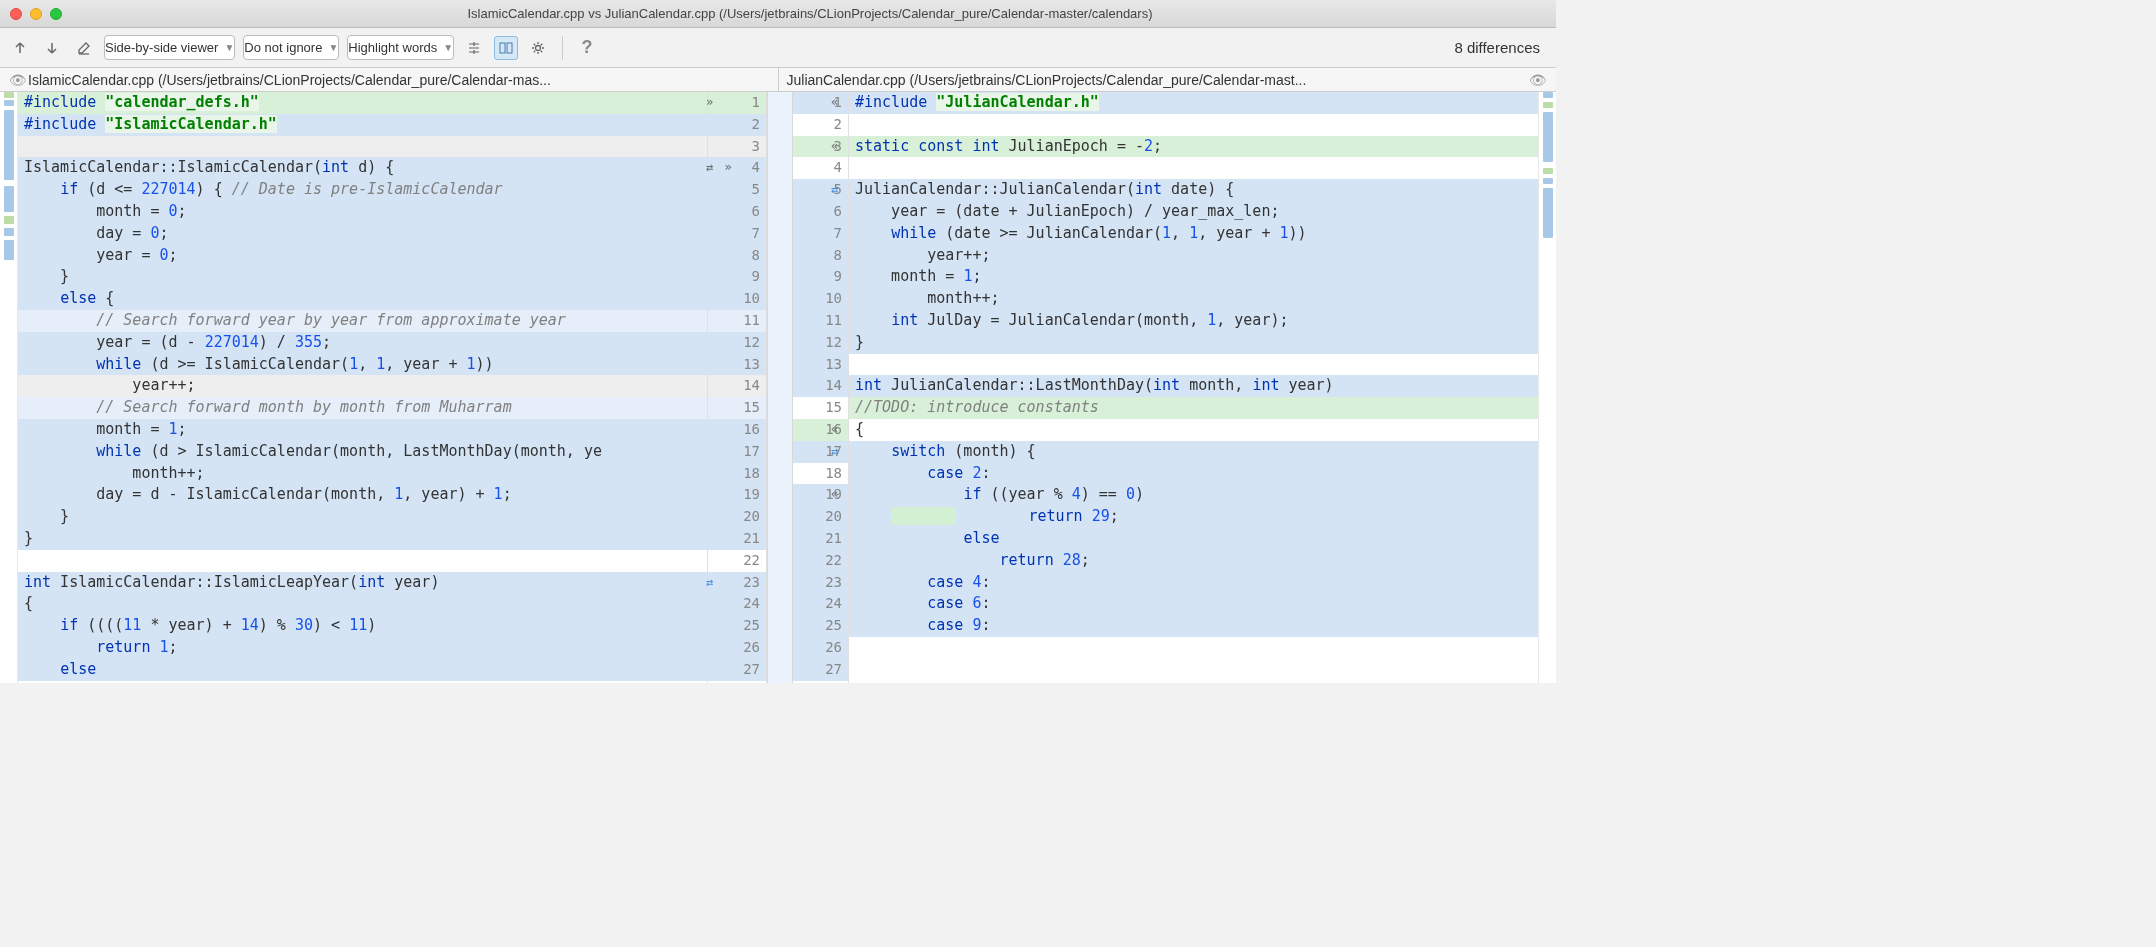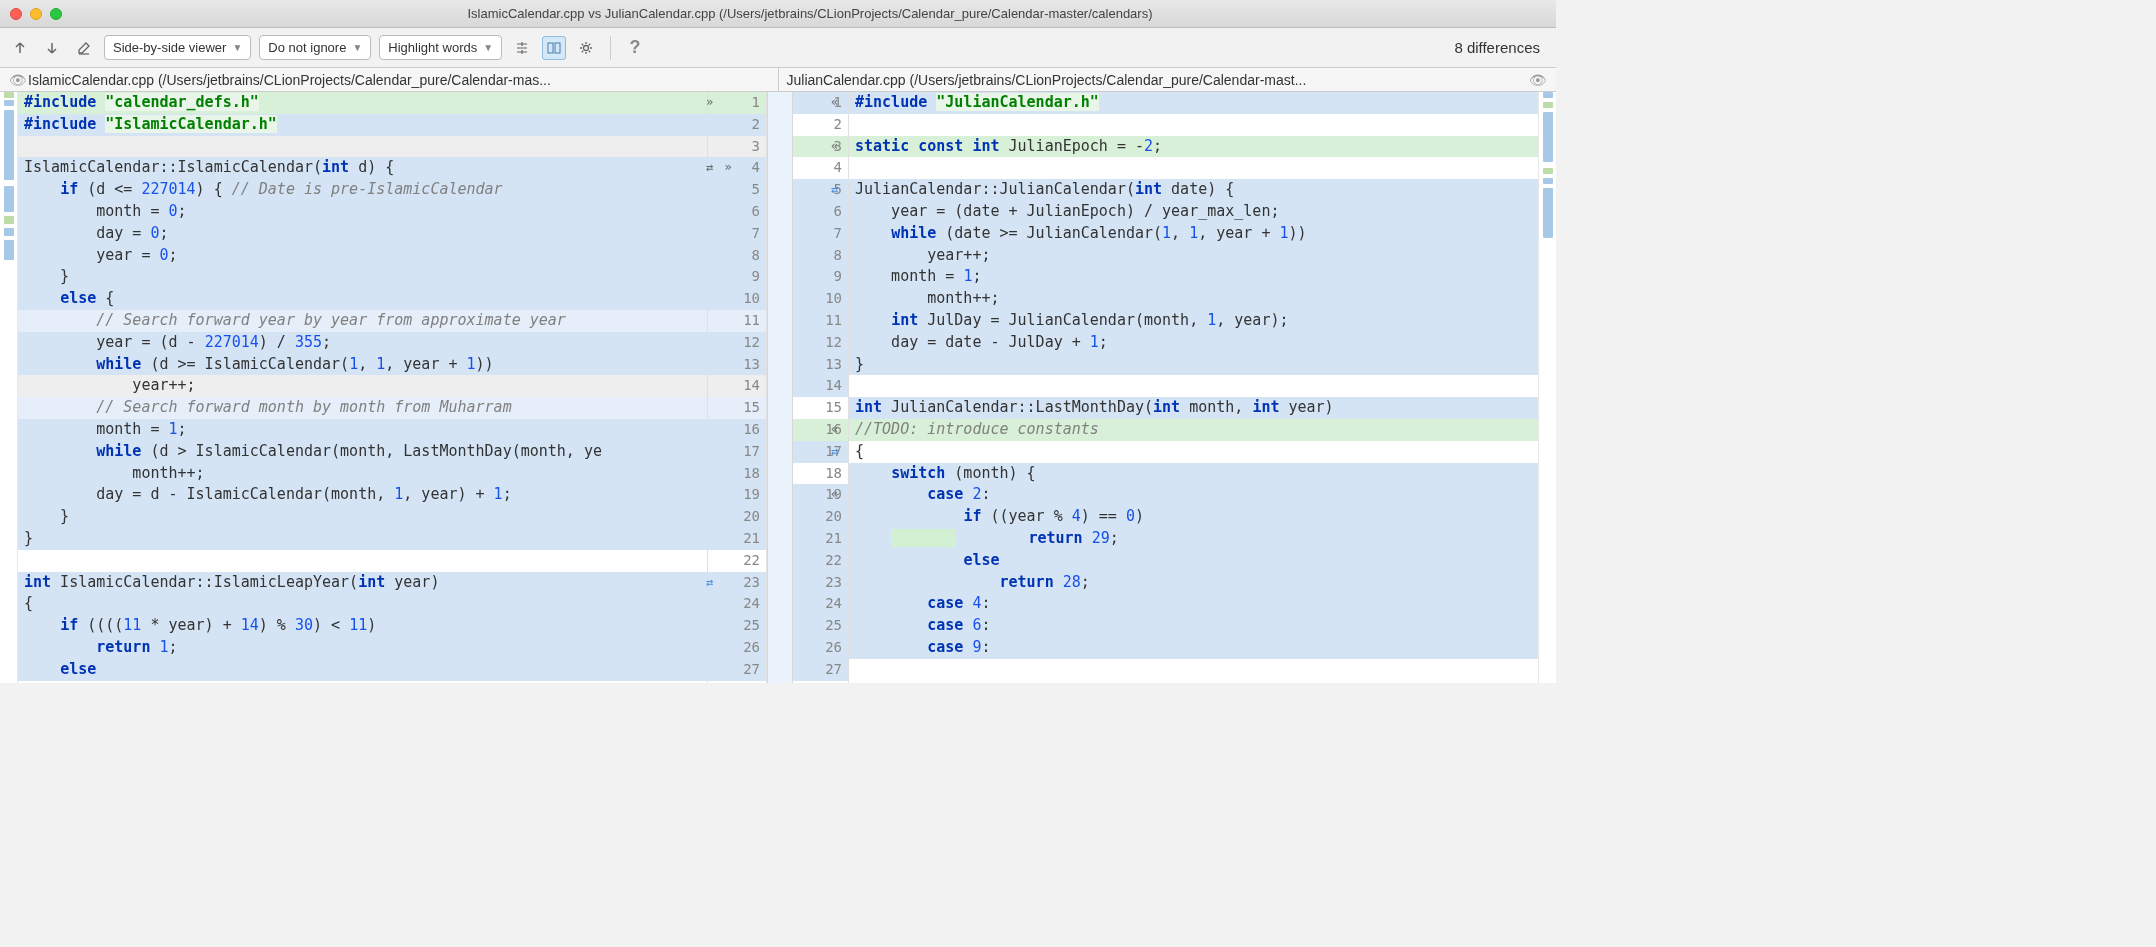--- a/index.html
+++ b/index.html
@@ -8,21 +8,21 @@
 .titlebar { height: 28px; background: linear-gradient(#e8e8e8,#d8d8d8); display: flex; align-items: center; padding: 0 10px; border-bottom: 1px solid #bcbcbc; }
 .traffic { display: flex; gap: 8px; margin-right: 12px; }
 .dot { width: 12px; height: 12px; border-radius: 50%; }
 .dot.red { background: #ff5f57; border:1px solid #e24640;}
 .dot.yellow { background: #ffbd2e; border:1px solid #dfa023;}
 .dot.green { background: #28c940; border:1px solid #1dac2f;}
 .titlebar-title { flex:1; text-align:center; font-size:13px; color:#444; }
 .toolbar { height: 40px; background: #f2f2f2; border-bottom:1px solid #ccc; display:flex; align-items:center; padding:0 8px; gap:8px; }
 .tbtn { width:24px; height:24px; display:flex; align-items:center; justify-content:center; color:#666; border-radius:3px; }
 .tbtn.active { background:#d5e8f8; border:1px solid #8fbde0; }
-.sel { background:#fff; border:1px solid #bbb; border-radius:4px; padding:4px 8px; display:flex; align-items:center; gap:6px; font-size:13px; }
+.sel { background:#fff; border:1px solid #bbb; border-radius:4px; padding:4px 0; display:flex; align-items:center; gap:6px; font-size:13px; }
 .sel .chev { color:#888; font-size:10px; }
 .spacer { flex:1; }
 .diffcount { font-size:15px; color:#333; padding-right:8px; }
 .paths { height:24px; display:flex; border-bottom:1px solid #ccc; }
 .path { flex:1; padding:2px 8px; font-size:14px; color:#333; white-space:nowrap; overflow:hidden; text-overflow:ellipsis; display:flex; align-items:center; }
 .path:first-child { border-right:1px solid #ccc; }
 .eye { width:20px; color:#999; text-align:center; }
 .diff-body { flex:1; display:flex; font-family: "Menlo","Monaco","Consolas",monospace; font-size:15px; background:#fff; overflow:hidden;}
 .left-gutter { width:18px; background:#fff; border-right:1px solid #e8e8e8; }
 .pane { display:flex; flex-direction:column; }
@@ -34,21 +34,21 @@
 .gutter-col { display:flex; flex-direction:column; background:#fff; border-right:1px solid #e0e0e0; }
 .gutter-col.left { width:60px; border-left:1px solid #e0e0e0; text-align:right;}
 .gutter-col.right { width:56px; text-align:right; border-right:1px solid #e0e0e0;}
 .gnum { height:21.8px; line-height:21.8px; padding:0 6px; color:#888; font-family:"Menlo",monospace; font-size:14px; position:relative;}
 .gnum .marks { position:absolute; left:4px; top:0; font-size:12px; color:#6a6a6a; letter-spacing:2px;}
 .gnum .marks.blue { color:#4a90d9; }
 .middle-connector { width:26px; background:linear-gradient(to right,#eaf2fb,#eaf2fb); border-left:1px solid #d8d8d8; border-right:1px solid #d8d8d8;}
 .right-scroll { width:18px; background:#fff; border-left:1px solid #e8e8e8; position:relative;}
 .err-strip { position:absolute; width:10px; left:4px; border-radius:1px;}
 
-.kw { color:#0033b3; font-weight:bold;}
+.kw { color:#0033b3; font-weight:normal;}
 .str { color:#008000; font-weight:bold;}
 .strbg { background:#e8f5e8; }
 .cm { color:#808080; font-style:italic;}
 .num { color:#1750eb;}
 
 .bg-mod { background:#d4e4f5; }
 .bg-mod-dim { background:#e6eff9; }
 .bg-add { background:#d8f0d8; }
 .bg-gray { background:#eeeeee; }
 .bg-none { background:#ffffff;}
@@ -321,23 +321,20 @@
           <div class="ln bg-mod">
             <div class="code">    month = <span class="num">1</span>;</div>
           </div>
           <div class="ln bg-mod">
             <div class="code">        month++;</div>
           </div>
           <div class="ln bg-mod">
             <div class="code">    <span class="kw">int</span> JulDay = JulianCalendar(month, <span class="num">1</span>, year);</div>
           </div>
           <div class="ln bg-mod">
-            <div class="code">    day = date - JulDay + <span class="num">1</span>;</div>
-          </div>
-          <div class="ln bg-mod">
             <div class="code">}</div>
           </div>
           <div class="ln bg-none">
             <div class="code"></div>
           </div>
           <div class="ln bg-mod">
             <div class="code"><span class="kw">int</span> JulianCalendar::LastMonthDay(<span class="kw">int</span> month, <span class="kw">int</span> year)</div>
           </div>
           <div class="ln bg-add">
             <div class="code"><span class="cm">//TODO: introduce constants</span></div>

